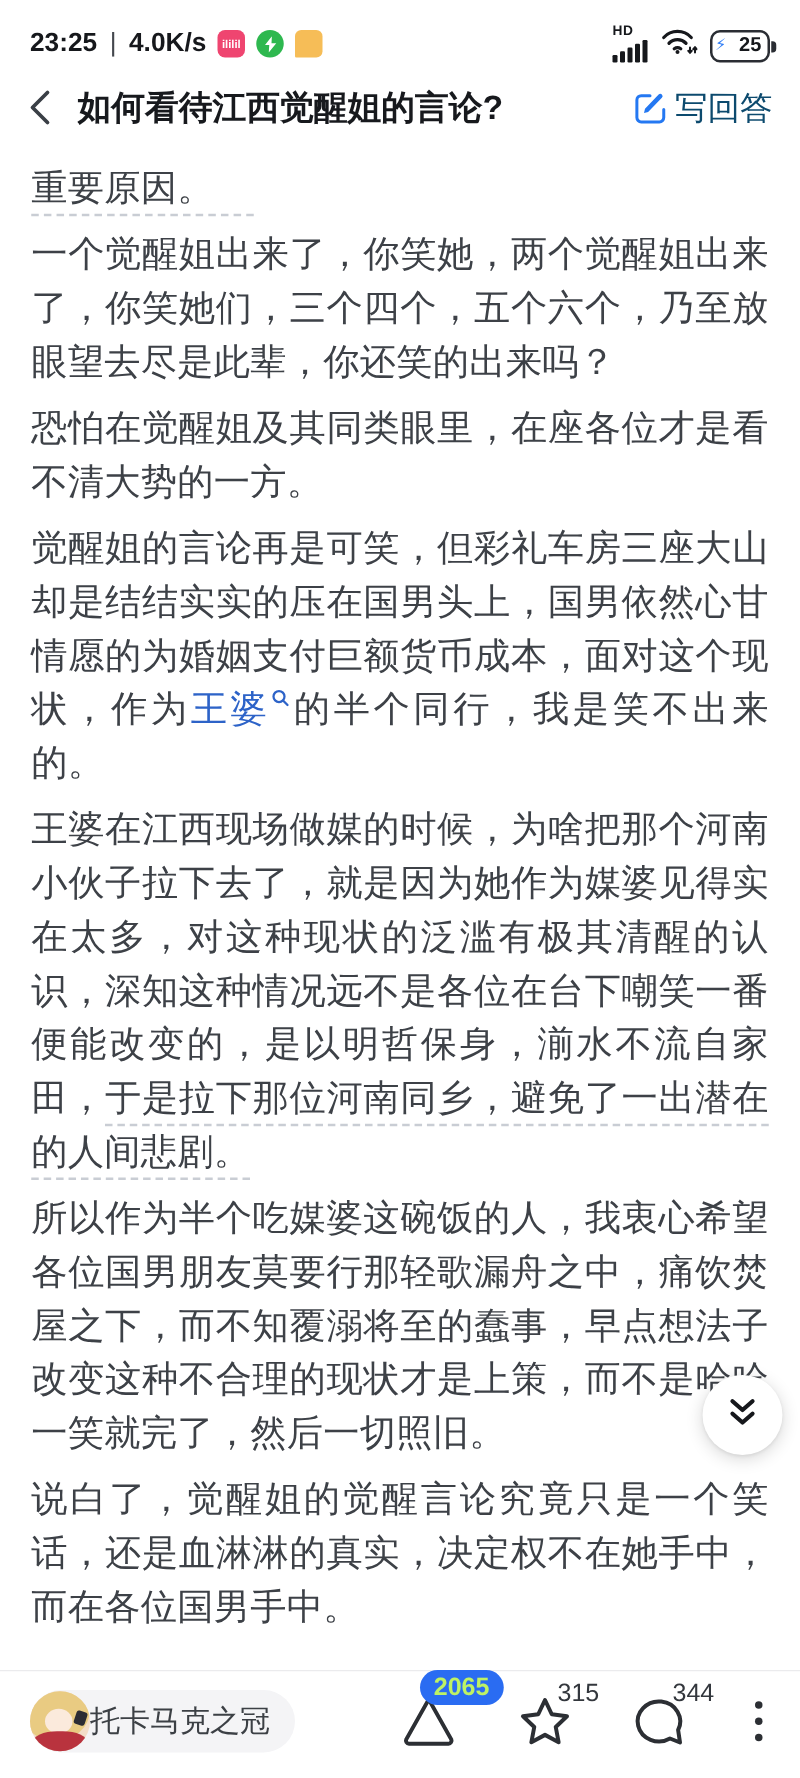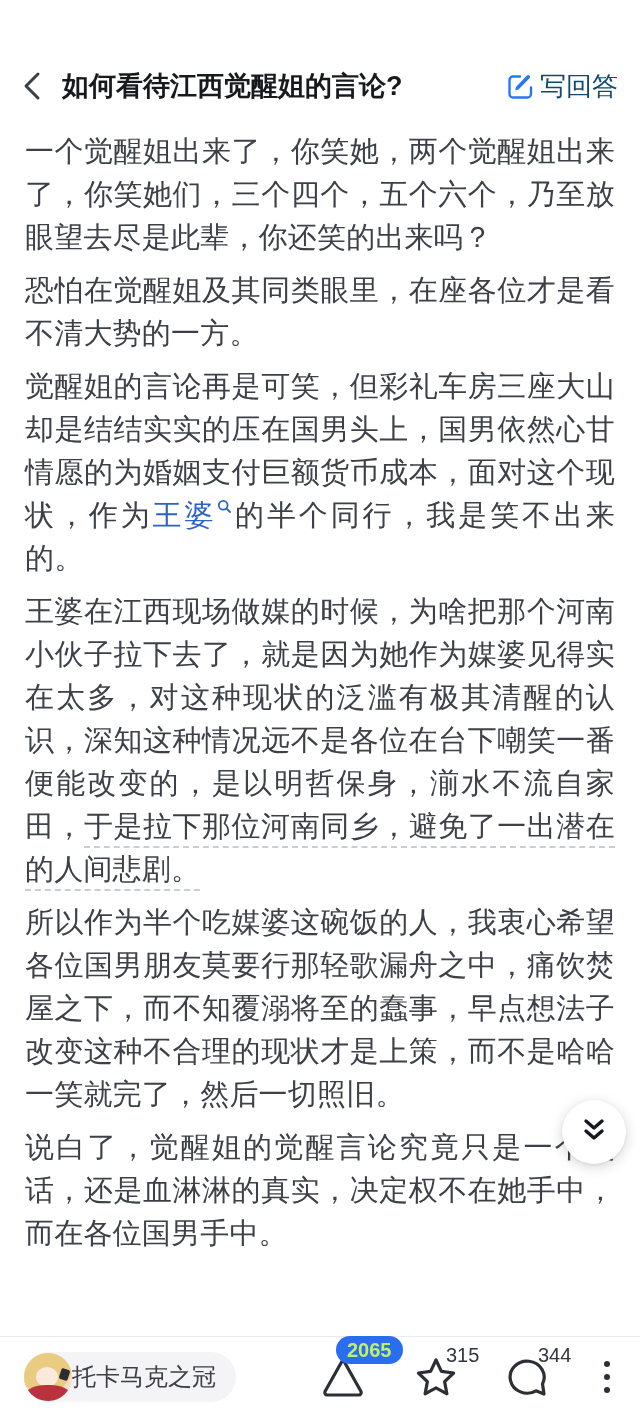--- a/index.html
+++ b/index.html
@@ -82,39 +82,78 @@
            line-height:24px; }
   .kebab { display:flex; flex-direction:column; gap:7px; padding:4px 6px; }
   .kebab i { width:6px; height:6px; border-radius:50%; background:#2c2f34; display:block; }
 </style>
 </head>
 <body>
 
 <div class="screen">
 
   <div class="status-bar">
+    <div class="sb-left">
+      <span>23:25</span>
+      <span class="sb-sep">|</span>
+      <span>4.0K/s</span>
+      <span class="app-ic ic-pink">ililil</span>
+      <span class="app-ic ic-green">
+        <svg width="11" height="13" viewBox="0 0 11 13">
+            <path d="M6.5 0 L1 7 h3.4 L4 13 L10 5.5 H6.2 Z" fill="#fff"></path>
+          </svg>
+      </span>
+      <span class="app-ic ic-amber"></span>
+    </div>
+    <div class="sb-right">
+      <span class="sig-wrap">
+        <span class="hd">HD</span>
+        <span class="bars">
+          <i style="height:6px"></i>
+            <i style="height:9px"></i>
+            <i style="height:12px"></i>
+            <i style="height:15px"></i>
+            <i style="height:18px"></i>
+        </span>
+      </span>
+      <span>
+        <svg width="30" height="24" viewBox="0 0 30 24" fill="none" stroke="#16181c" stroke-width="2.6" stroke-linecap="round">
+          <path d="M3 9 a15 15 0 0 1 22 0"></path>
+          <path d="M7.2 13.6 a9.5 9.5 0 0 1 13.6 0"></path>
+          <path d="M11.4 18 a4.6 4.6 0 0 1 5.2 0"></path>
+          <circle cx="14" cy="20.6" r="1.6" fill="#16181c" stroke="none"></circle>
+          <path d="M24 17 v4 M22.6 19.6 l1.4 1.6 1.4-1.6" stroke-width="1.6"></path>
+          <path d="M28 21 v-4 M26.6 18.4 l1.4-1.6 1.4 1.6" stroke-width="1.6"></path>
+        </svg>
+      </span>
+      <span class="battery">
+        <span class="bolt">⚡</span>
+        <span>25</span>
+      </span>
+    </div>
   </div>
 
   <div class="header">
     <span class="back-btn">
       <svg width="26" height="30" viewBox="0 0 26 30" fill="none" stroke="#3a3f46" stroke-width="3" stroke-linecap="round" stroke-linejoin="round">
         <polyline points="18,3 6,15 18,27"></polyline>
       </svg>
     </span>
     <span class="q-title">如何看待江西觉醒姐的言论?</span>
     <span class="write-answer">
       <svg width="27" height="27" viewBox="0 0 27 27" fill="none" stroke="#2478f2" stroke-width="2.4" stroke-linecap="round" stroke-linejoin="round">
         <path d="M24 14.5 V21 a3.5 3.5 0 0 1 -3.5 3.5 H6 A3.5 3.5 0 0 1 2.5 21 V7 A3.5 3.5 0 0 1 6 3.5 h7"></path>
         <path d="M11.5 16.5 L22.5 5.2 a1.8 1.8 0 0 0 -2.6 -2.6 L9 13.9 l-0.8 3.4 z" fill="#2478f2" stroke="none"></path>
       </svg>
       <span>写回答</span>
     </span>
   </div>
 
   <div class="content">
+    <p><span class="hl-dash hl-ext">重要原因。</span></p>
     <p><span>一个觉醒姐出来了，你笑她，两个觉醒姐出来了，你笑她们，三个四个，五个六个，乃至放眼望去尽是此辈，你还笑的出来吗？</span></p>
     <p><span>恐怕在觉醒姐及其同类眼里，在座各位才是看不清大势的一方。</span></p>
     <p>
       <span>觉醒姐的言论再是可笑，但彩礼车房三座大山却是结结实实的压在国男头上，国男依然心甘情愿的为婚姻支付巨额货币成本，面对这个现状，作为</span><a class="ref-link"><span>王婆</span><svg width="15" height="15" viewBox="0 0 15 15" fill="none" stroke="#2d63c8" stroke-width="1.8" stroke-linecap="round">
             <circle cx="6.2" cy="6.2" r="4.4"></circle>
             <path d="M9.6 9.6 L13 13"></path>
           </svg></a><span>的半个同行，我是笑不出来的。</span>
     </p>
     <p>
       <span>王婆在江西现场做媒的时候，为啥把那个河南小伙子拉下去了，就是因为她作为媒婆见得实在太多，对这种现状的泛滥有极其清醒的认识，深知这种情况远不是各位在台下嘲笑一番便能改变的，是以明哲保身，湔水不流自家田，</span><span class="hl-dash">于是拉下那位河南同乡，避免了一出潜在的人间悲剧。</span>

